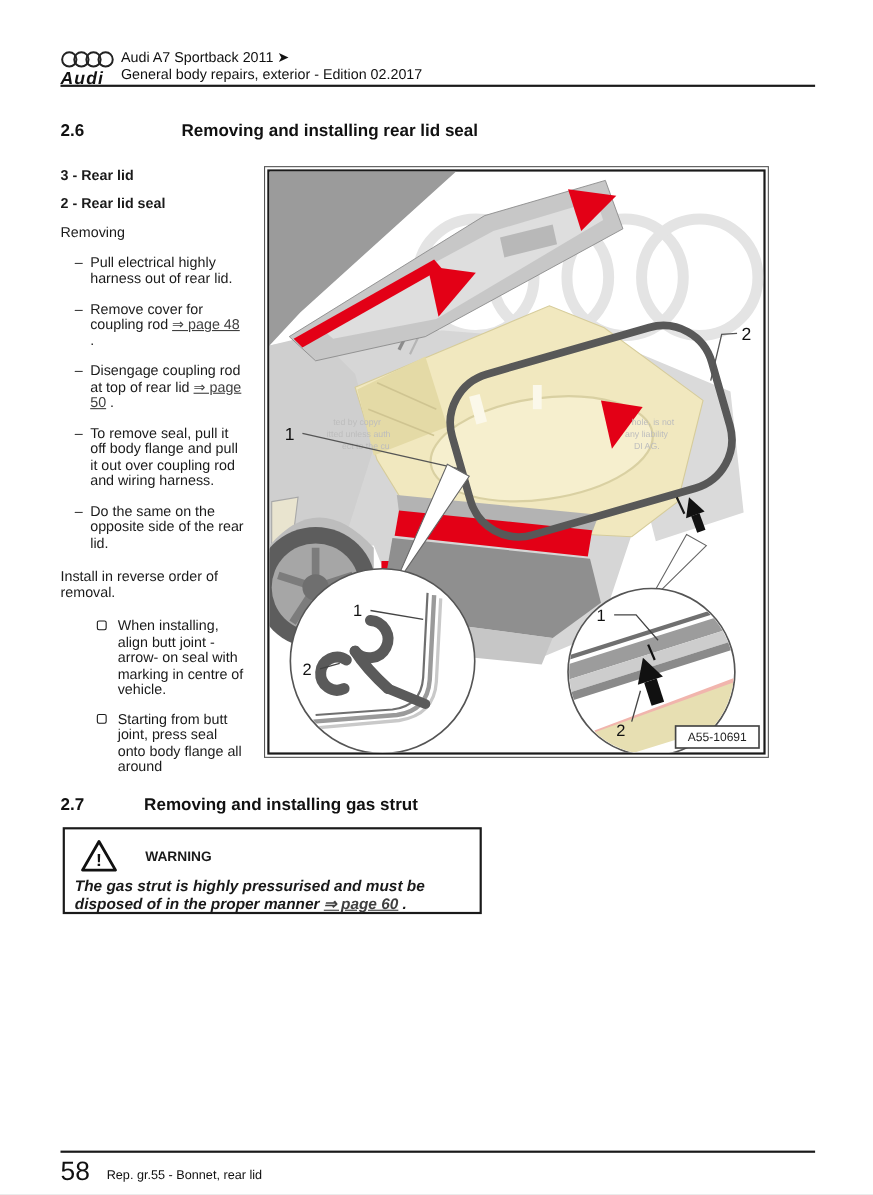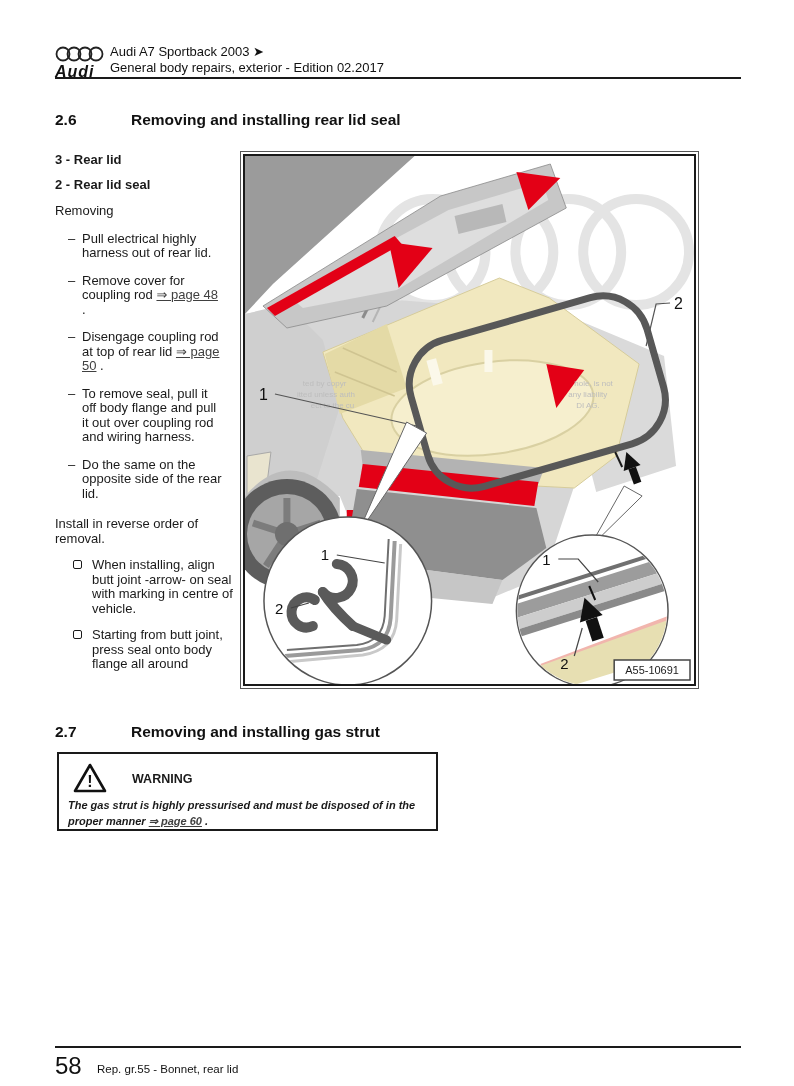--- a/index.html
+++ b/index.html
@@ -16,44 +16,44 @@
   }
   
   .logo { position:absolute; left:55px; top:45px; width:50px; }
   .logo svg { display:block; }
   .logo .wordmark { font-weight:bold; font-style:italic; font-size:16px; letter-spacing:1px; margin-top:0px; color:#111; }
   .hdr-lines { position:absolute; left:110px; top:44px; width:600px; font-size:13px; line-height:16px; color:#111; }
   .hdr-rule { position:absolute; left:55px; top:77px; width:686px; border-top:2px solid #1a1a1a; }
   
   .sec-h { position:absolute; left:55px; display:flex; font-weight:bold; font-size:15.5px; color:#111; }
   .sec-h .num { width:76px; flex:none; }
-  .sec-26 { top:111px; }
+  .sec-26 { top:111px;gap:34px; }
   .sec-27 { top:723px; }
   
   .leftcol { position:absolute; left:55px; top:153px; width:184px; font-size:13px; line-height:14.5px; }
   .legend-item { font-weight:bold; margin-bottom:10px; }
   .sub-hd { margin:12px 0 2px 0; }
   ul.dash { list-style:none; margin:0; padding:0; }
   ul.dash li { display:flex; margin-top:13px; }
   .dash-g { flex:none; width:27px; padding-left:13px; }
   .step-text { width:142px; }
   a.ref { color:#404040; text-decoration:underline; cursor:pointer; }
   .install-intro { margin-top:16px; }
-  ul.check { list-style:none; margin:1px; padding:0; }
+  ul.check { list-style:none; margin:16px; padding:0; }
   ul.check li { display:flex; margin-top:12px; }
   .cbx { flex:none; width:9px; height:9px; border:1.5px solid #1a1a1a; border-radius:2px; margin:2px 10px 0 17px; }
   
   .fig { position:absolute; left:240px; top:151px; width:459px; height:538px; border:1px solid #555; background:#fff; }
   .fig-inner { position:absolute; left:2px; top:2px; right:2px; bottom:2px; border:2px solid #1a1a1a; }
   .fig-inner svg { display:block; width:100%; height:100%; }
   
   .warnbox { position:absolute; left:57px; top:752px; width:381px; height:79px; border:2px solid #1a1a1a; }
   .warn-tri { position:absolute; left:13px; top:8px; }
   .warn-label { position:absolute; left:73px; top:18px; font-weight:bold; font-size:12.5px; }
-  .warn-text { position:absolute; left:9px; top:44px; width:364px; font-size:11px; line-height:15.5px; font-style:italic; font-weight:bold; }
+  .warn-text { position:absolute; left:9px; top:44px; width:364px; font-size:14px; line-height:15.5px; font-style:italic; font-weight:bold; }
   .warn-text a.ref { font-style:italic; }
   
   .ftr-rule { position:absolute; left:55px; top:1046px; width:686px; border-top:2px solid #1a1a1a; }
   .ftr-num { position:absolute; left:55px; top:1052px; font-size:24px; color:#111; }
   .ftr-cap { position:absolute; left:97px; top:1063px; font-size:11.5px; color:#111; }
 </style>
 </head>
 <body>
 
 <div class="page">
@@ -63,21 +63,21 @@
       <g fill="none" stroke="#222" stroke-width="1.8">
         <circle cx="8" cy="9" r="6.5"></circle>
         <circle cx="19" cy="9" r="6.5"></circle>
         <circle cx="30" cy="9" r="6.5"></circle>
         <circle cx="41" cy="9" r="6.5"></circle>
       </g>
     </svg>
     <div class="wordmark">Audi</div>
   </div>
   <div class="hdr-lines">
-    <div>Audi A7 Sportback 2003 ➤</div>
+    <div>Audi A7 Sportback 2011 ➤</div>
     <div>General body repairs, exterior - Edition 02.2017</div>
   </div>
   <div class="hdr-rule"></div>
 
   <div class="sec-h sec-26">
     <span class="num">2.6</span>
     <span class="title">Removing and installing rear lid seal</span>
   </div>
 
   <div class="leftcol">

